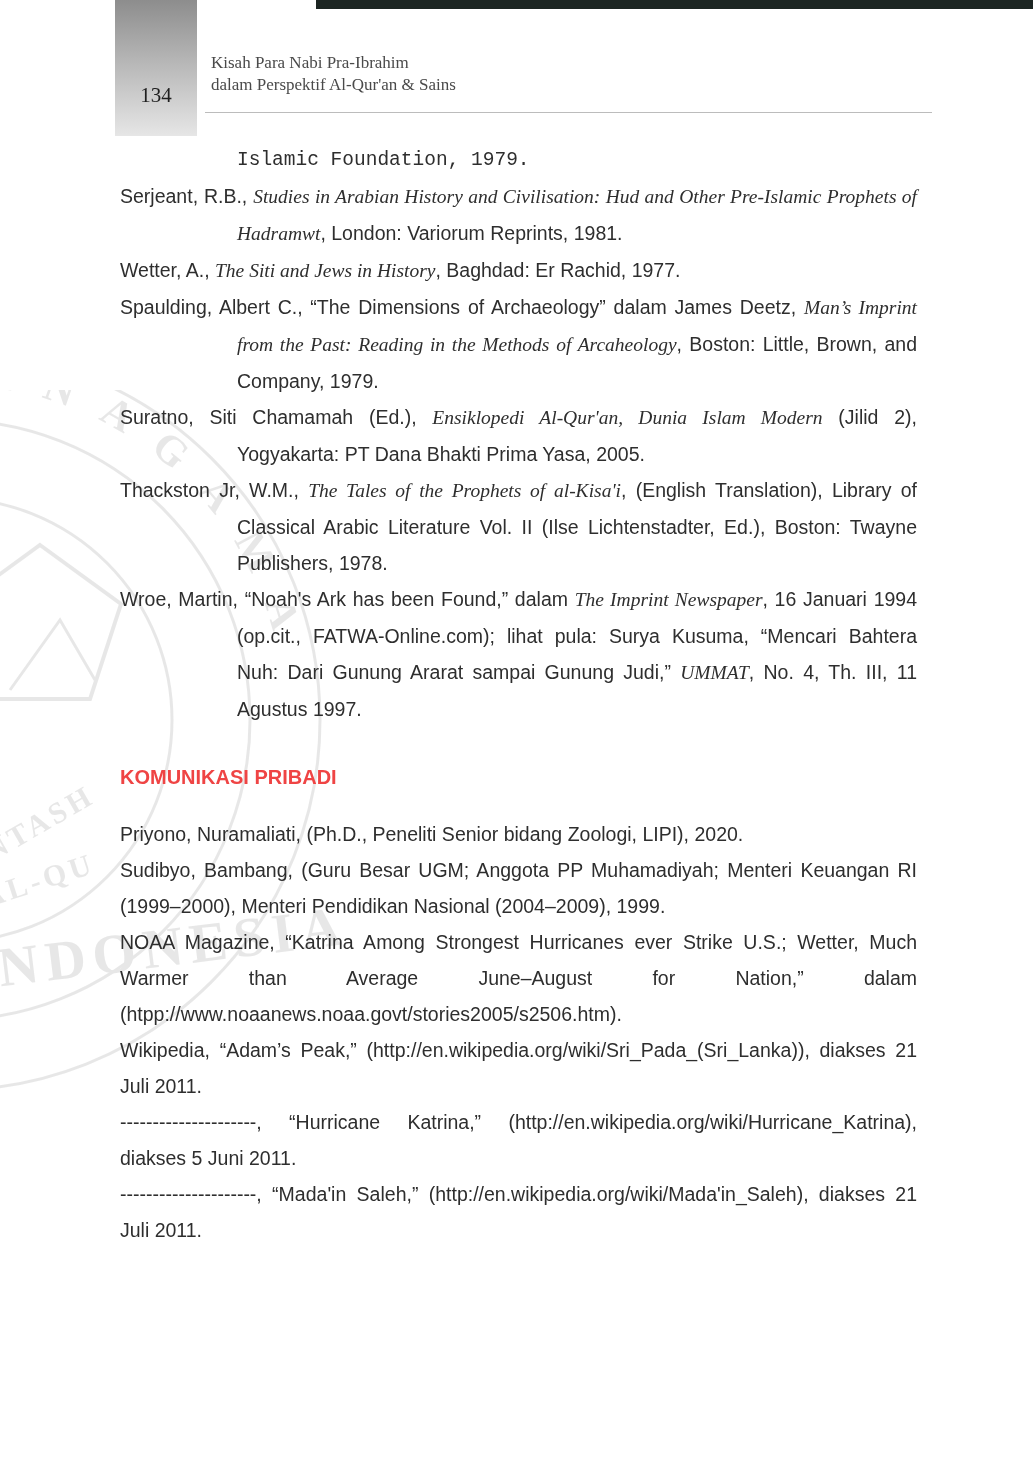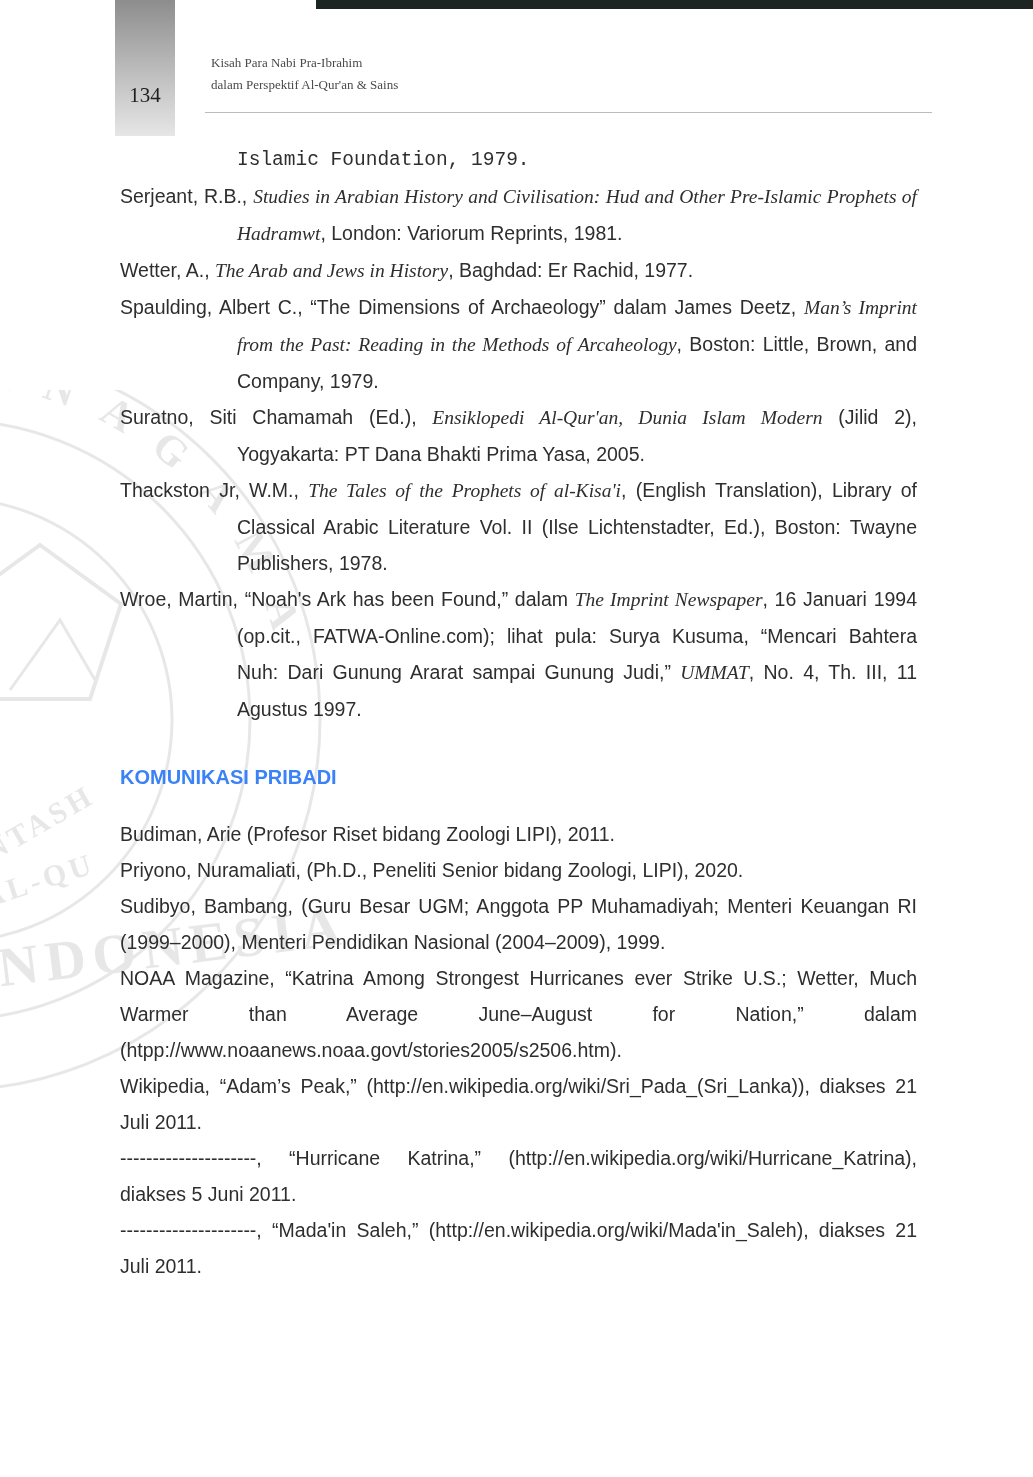--- a/index.html
+++ b/index.html
@@ -14,36 +14,36 @@
   }
   .top-bar {
     position: absolute;
     left: 316px; top: 0;
     width: 717px; height: 9px;
     background: #1c2522;
   }
   .pagenum-box {
     position: absolute;
     left: 115px; top: 0;
-    width: 60px; height: 136px;
+    width: 82px; height: 136px;
     box-sizing: border-box;
     background: linear-gradient(180deg, #8d8d8d 0%, #b6b6b6 45%, #e6e6e6 100%);
     display: flex;
     align-items: flex-end;
     justify-content: center;
     padding-bottom: 28px;
     font-family: "Liberation Serif", serif;
     font-size: 21px;
     color: #1f1f1f;
   }
   .header-title {
     position: absolute;
     left: 211px; top: 52px;
     font-family: "Liberation Serif", serif;
-    font-size: 13px;
+    font-size: 17px;
     line-height: 22px;
     color: #4a4a4a;
   }
   .header-rule {
     position: absolute;
     left: 205px; top: 112px;
     width: 727px; height: 1px;
     background: #bcbcbc;
   }
   .watermark {
@@ -68,21 +68,21 @@
   }
   p.entry.hanging { padding-left: 117px; text-indent: -117px; }
   p.entry.continuation { padding-left: 117px; text-align: left; font-family: Liberation Mono, monospace; }
   p.entry.flush { }
   p.entry .it { font-style: italic; font-family: Liberation Serif, serif; }
   h2.section-heading {
     margin: 33px 0 21px 0;
     font-size: 20px;
     line-height: 35px;
     font-weight: bold;
-    color: #3b82f6;
+    color: #ef4444;
     font-family: "Liberation Sans", sans-serif;
   }
 </style>
 </head>
 <body>
 
 <div class="page">
 
   <div class="top-bar"></div>
 
@@ -110,30 +110,29 @@
     </text>
     <text x="-8" y="472" font-size="30" letter-spacing="4" fill="#8c8c8c" font-family="Liberation Serif, serif" font-weight="bold" transform="rotate(-30 -8 472)">NTASH</text>
     <text x="-14" y="518" font-size="30" letter-spacing="4" fill="#8c8c8c" font-family="Liberation Serif, serif" font-weight="bold" transform="rotate(-18 -14 518)">AL-QU</text>
     <text x="-28" y="600" font-size="56" letter-spacing="7" fill="#8c8c8c" font-family="Liberation Serif, serif" font-weight="bold" transform="rotate(-7 -28 600)">INDONESIA</text>
   </svg>
 
   <main class="content">
     <div id="bib-entries">
         <p class="entry continuation"><span>Islamic Foundation, 1979.</span></p>
         <p class="entry hanging"><span>Serjeant, R.B., </span><span class="it">Studies in Arabian History and Civilisation: Hud and Other Pre-Islamic Prophets of Hadramwt</span><span>, London: Variorum Reprints, 1981.</span></p>
-        <p class="entry hanging"><span>Wetter, A., </span><span class="it">The Arab and Jews in History</span><span>, Baghdad: Er Rachid, 1977.</span></p>
+        <p class="entry hanging"><span>Wetter, A., </span><span class="it">The Siti and Jews in History</span><span>, Baghdad: Er Rachid, 1977.</span></p>
         <p class="entry hanging"><span>Spaulding, Albert C., “The Dimensions of Archaeology” dalam James Deetz, </span><span class="it">Man’s Imprint from the Past: Reading in the Methods of Arcaheology</span><span>, Boston: Little, Brown, and Company, 1979.</span></p>
         <p class="entry hanging"><span>Suratno, Siti Chamamah (Ed.), </span><span class="it">Ensiklopedi Al-Qur'an, Dunia Islam Modern</span><span> (Jilid 2), Yogyakarta: PT Dana Bhakti Prima Yasa, 2005.</span></p>
         <p class="entry hanging"><span>Thackston Jr, W.M., </span><span class="it">The Tales of the Prophets of al-Kisa'i</span><span>, (English Translation), Library of Classical Arabic Literature Vol. II (Ilse Lichtenstadter, Ed.), Boston: Twayne Publishers, 1978.</span></p>
         <p class="entry hanging"><span>Wroe, Martin, “Noah's Ark has been Found,” dalam </span><span class="it">The Imprint Newspaper</span><span>, 16 Januari 1994 (op.cit., FATWA-Online.com); lihat pula: Surya Kusuma, “Mencari Bahtera Nuh: Dari Gunung Ararat sampai Gunung Judi,” </span><span class="it">UMMAT</span><span>, No. 4, Th. III, 11 Agustus 1997.</span></p>
       </div>
 
     <h2 class="section-heading">KOMUNIKASI PRIBADI</h2>
     <div id="section-0-entries">
-        <p class="entry flush"><span>Budiman, Arie (Profesor Riset bidang Zoologi LIPI), 2011.</span></p>
         <p class="entry flush"><span>Priyono, Nuramaliati, (Ph.D., Peneliti Senior bidang Zoologi, LIPI), 2020.</span></p>
         <p class="entry flush"><span>Sudibyo, Bambang, (Guru Besar UGM; Anggota PP Muhamadiyah; Menteri Keuangan RI (1999–2000), Menteri Pendidikan Nasional (2004–2009), 1999.</span></p>
       </div>
 
     <div id="section-1-entries">
         <p class="entry flush"><span>NOAA Magazine, “Katrina Among Strongest Hurricanes ever Strike U.S.; Wetter, Much Warmer than Average June–August for Nation,” dalam (htpp://www.noaanews.noaa.govt/stories2005/s2506.htm).</span></p>
         <p class="entry flush"><span>Wikipedia, “Adam’s Peak,” (http://en.wikipedia.org/wiki/Sri_Pada_(Sri_Lanka)), diakses 21 Juli 2011.</span></p>
         <p class="entry flush"><span>---------------------, “Hurricane Katrina,” (http://en.wikipedia.org/wiki/Hurricane_Katrina), diakses 5 Juni 2011.</span></p>
         <p class="entry flush"><span>---------------------, “Mada'in Saleh,” (http://en.wikipedia.org/wiki/Mada'in_Saleh), diakses 21 Juli 2011.</span></p>
       </div>

